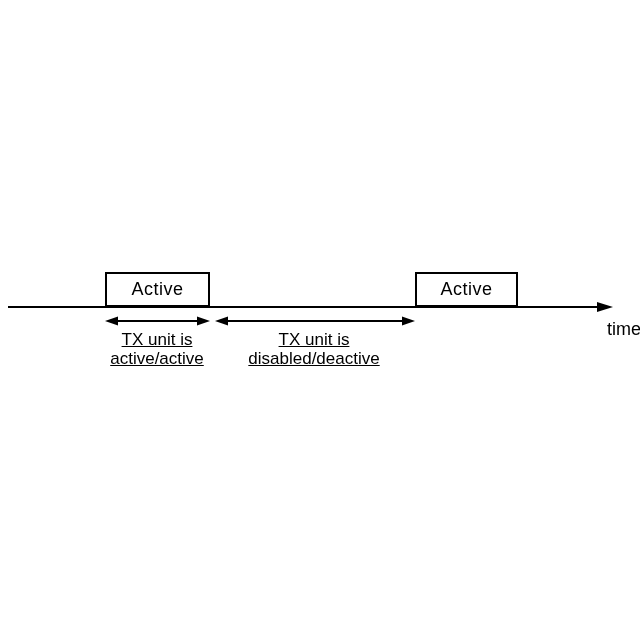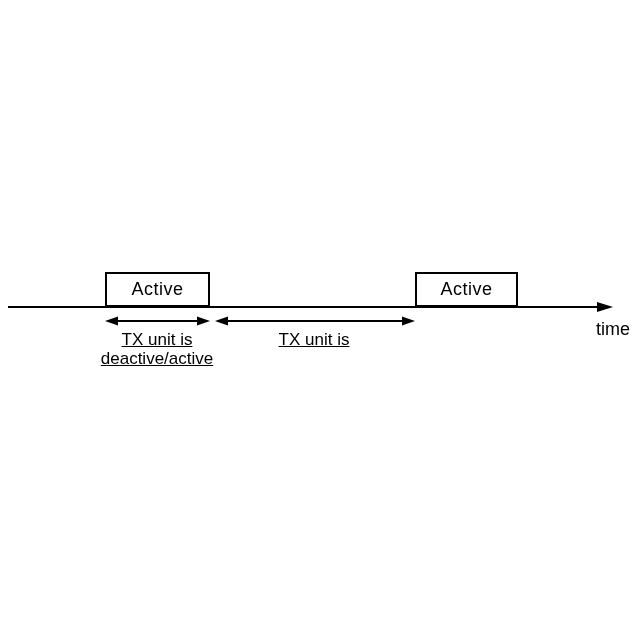--- a/index.html
+++ b/index.html
@@ -79,22 +79,23 @@
   <div class="active-box" style="left:105px; top:272px; width:105px; height:35px;">
     <span>Active</span>
   </div>
 
   <div class="active-box" style="left:415px; top:272px; width:103px; height:35px;">
     <span>Active</span>
   </div>
 
   <div class="interval-label" style="left:57px; top:330px; width:200px;">
     <div>TX unit is</div>
-    <div>deactive/active</div>
+    <div>active/active</div>
   </div>
 
   <div class="interval-label" style="left:214px; top:330px; width:200px;">
     <div>TX unit is</div>
+    <div>disabled/deactive</div>
   </div>
 
-  <div class="time-label" style="left:585px; top:319px; width:56px;">time</div>
+  <div class="time-label" style="left:585px; top:319px; width:56px;text-align:right;">time</div>
 
 </div>
 
 </body></html>

